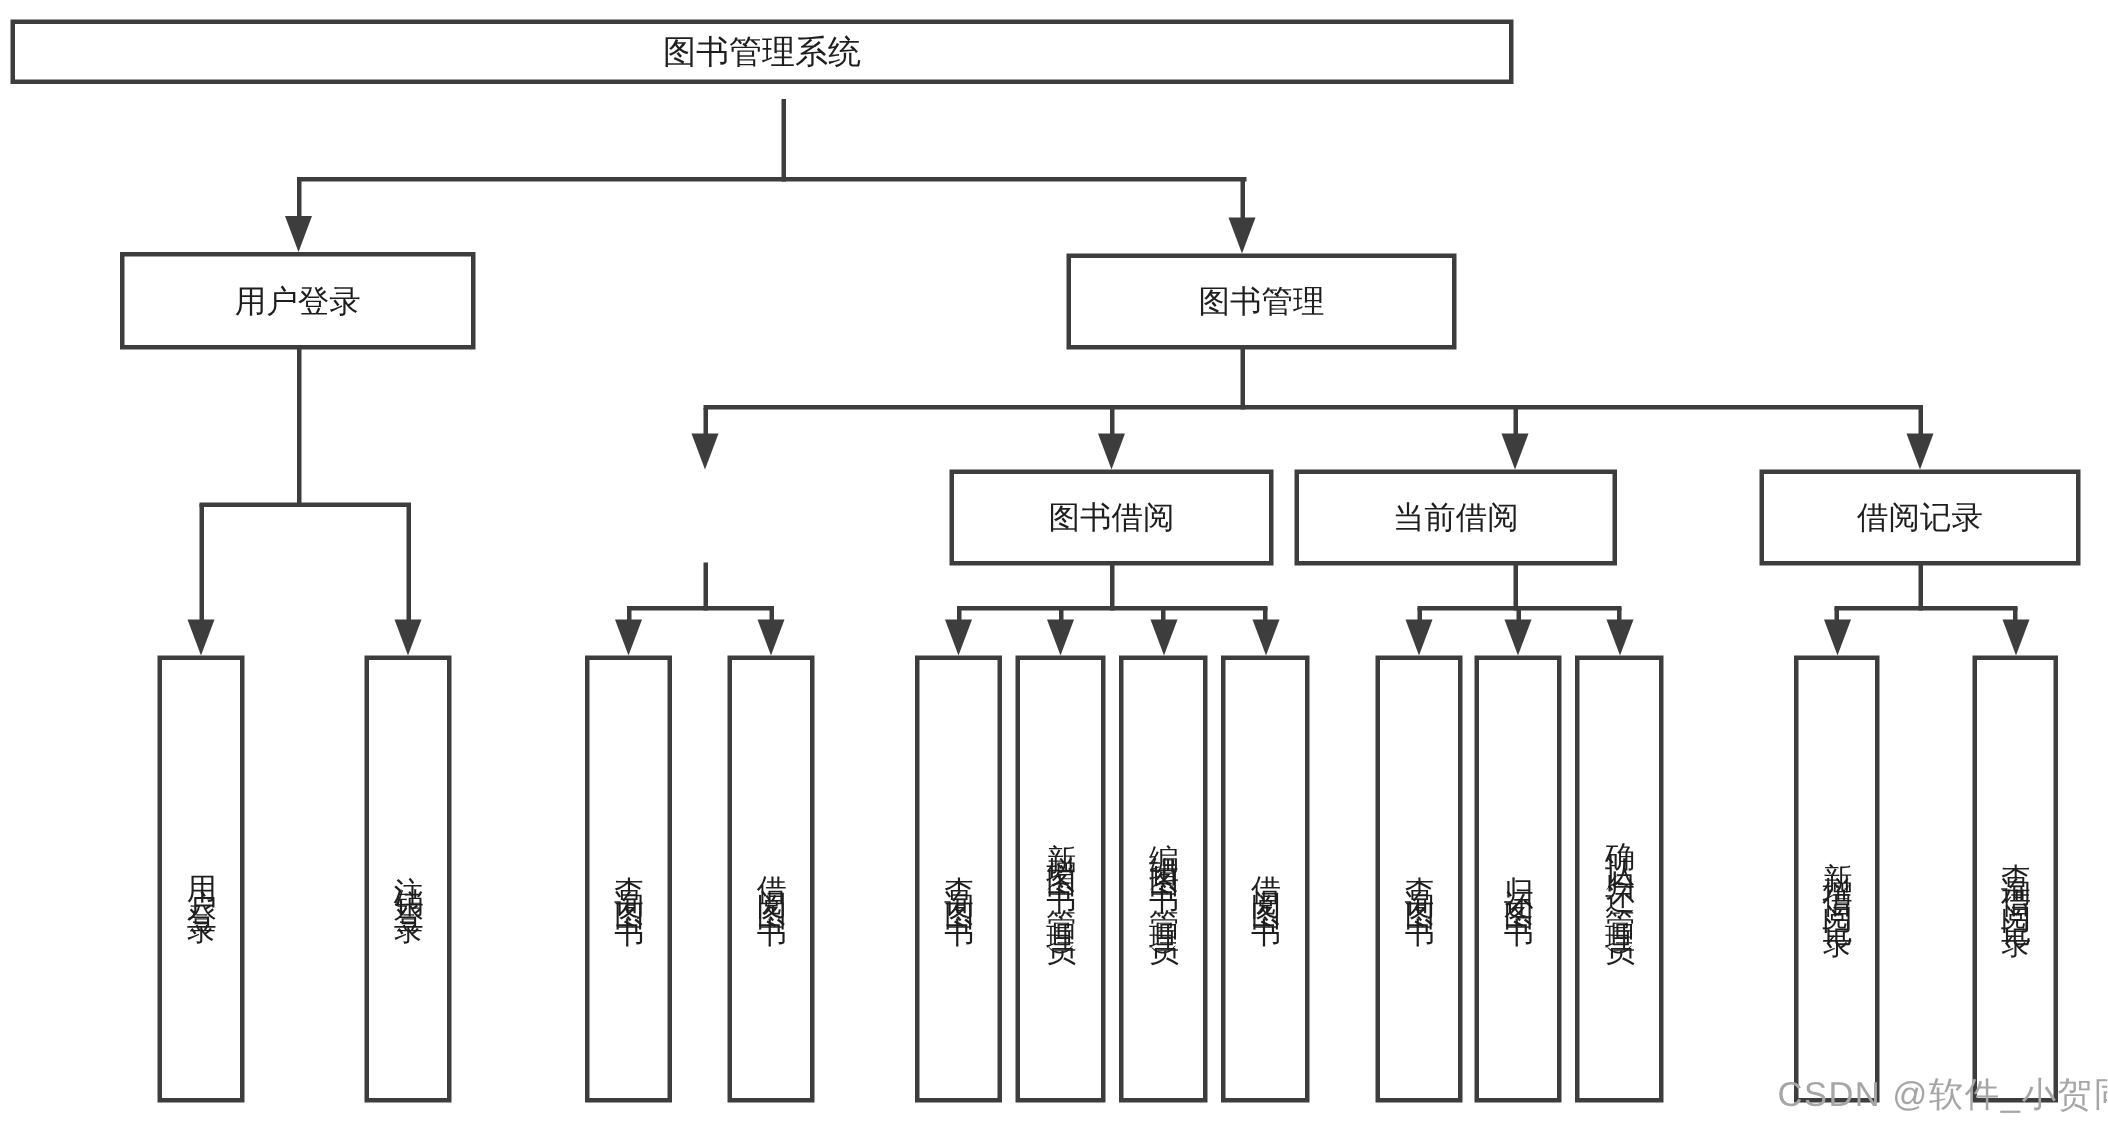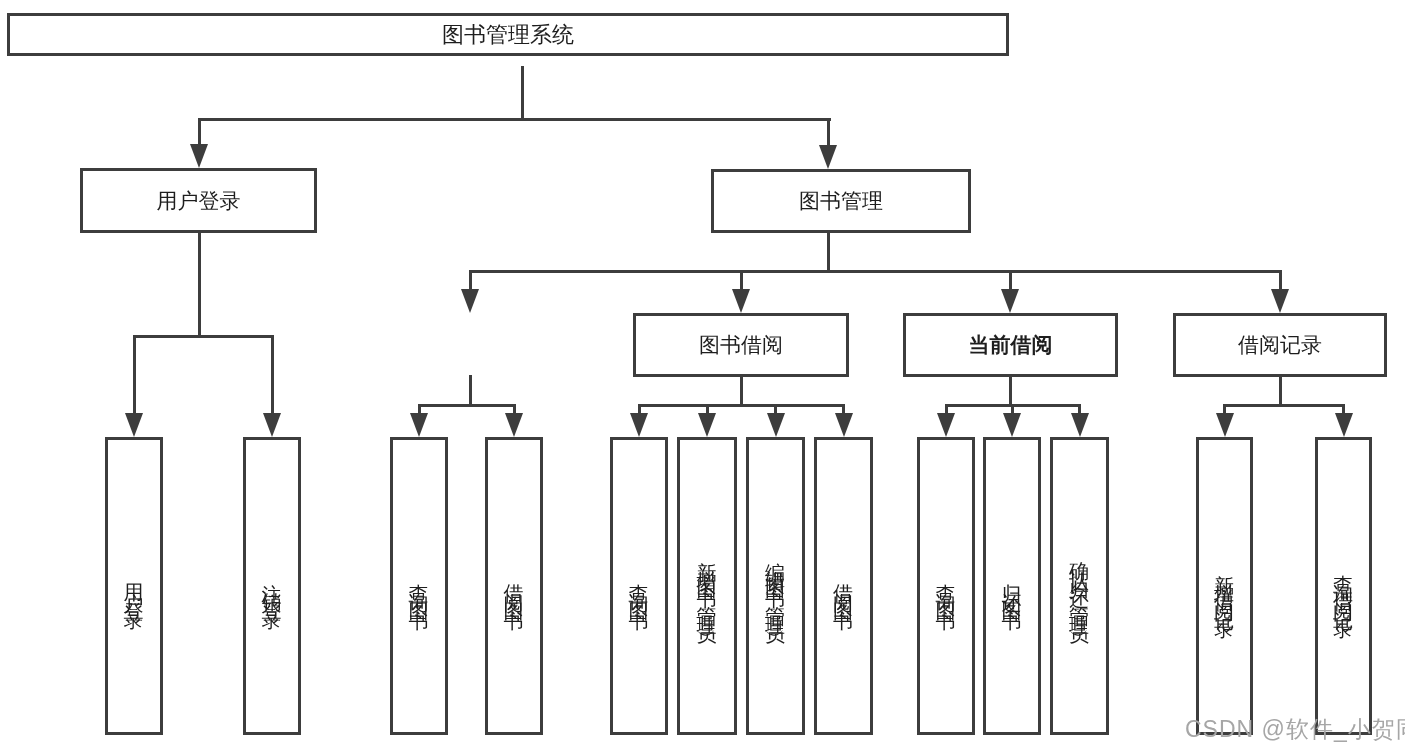--- a/index.html
+++ b/index.html
@@ -55,21 +55,21 @@
   <div class="node branch-node" style="left:80px;top:168px;width:237px;height:65px;">
     <span>用户登录</span>
   </div>
   <div class="node branch-node" style="left:711px;top:169px;width:260px;height:64px;">
     <span>图书管理</span>
   </div>
 
   <div class="node branch-node" style="left:633px;top:313px;width:216px;height:64px;">
     <span>图书借阅</span>
   </div>
-  <div class="node branch-node" style="left:903px;top:313px;width:215px;height:64px;font-weight:bold;">
+  <div class="node branch-node" style="left:863px;top:313px;width:215px;height:64px;">
     <span>当前借阅</span>
   </div>
   <div class="node branch-node" style="left:1173px;top:313px;width:214px;height:64px;text-align:center;">
     <span>借阅记录</span>
   </div>
 
   <div class="node leaf" style="left:105px;top:437px;width:58px;height:298px;">
     <span>用户登录</span>
   </div>
   <div class="node leaf" style="left:243px;top:437px;width:58px;height:298px;">

